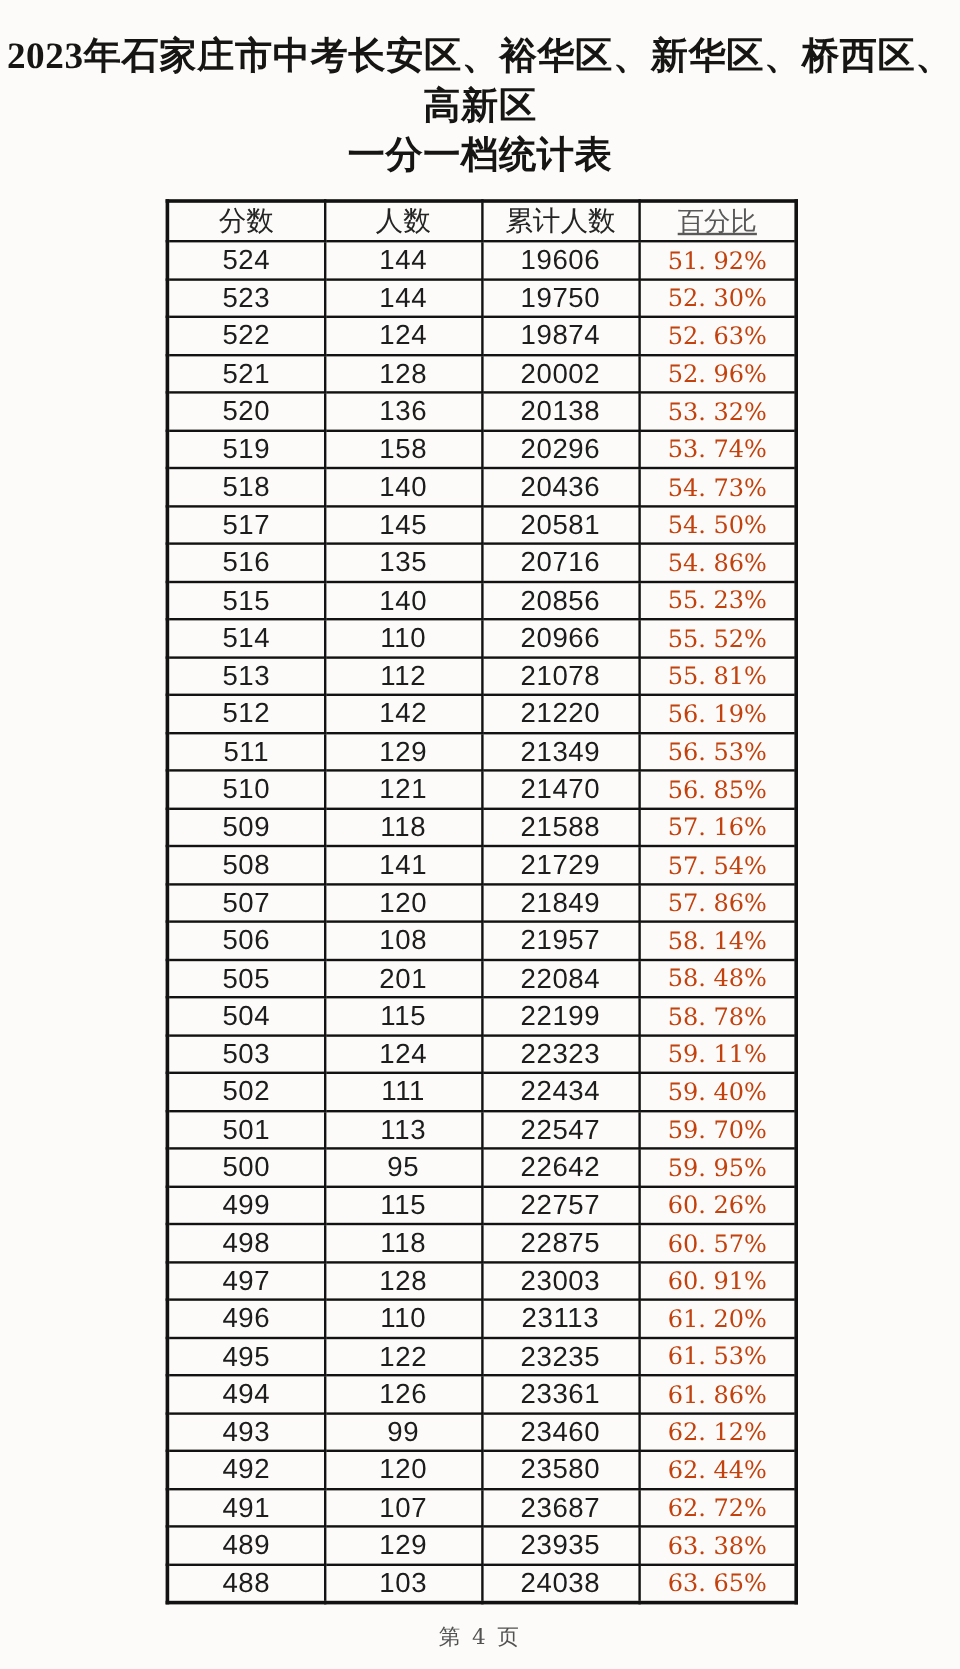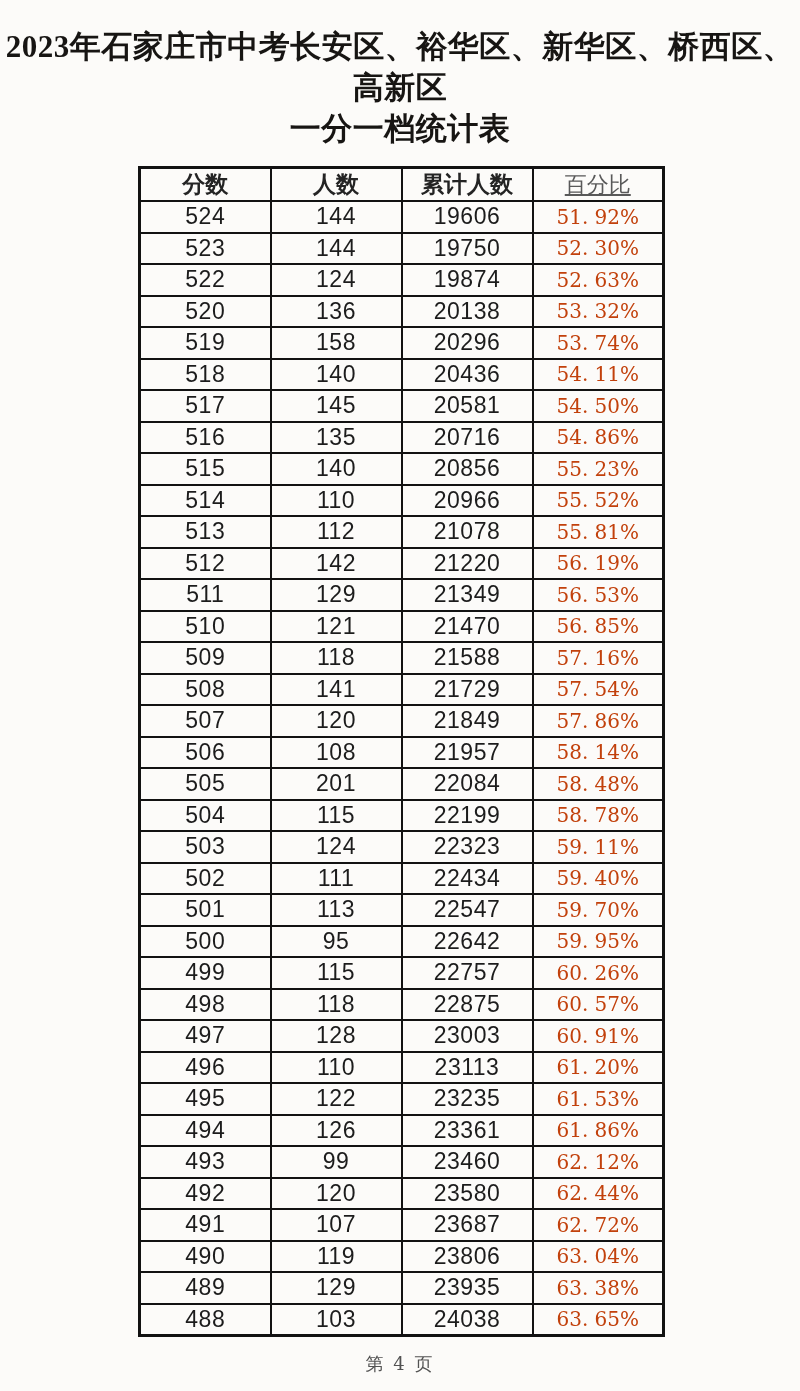--- a/index.html
+++ b/index.html
@@ -41,21 +41,21 @@
     height: 29.5px;
     text-align: center;
     vertical-align: middle;
     padding: 0;
     overflow: hidden;
     white-space: nowrap;
   }
   table.stats th {
     font-family: "Liberation Sans", sans-serif;
     font-size: 23px;
-    font-weight: 700;
+    font-weight: 400;
     color: #242424;
   }
   table.stats th.pct {
     font-family: "DejaVu Serif", serif;
     font-weight: normal;
     color: #595959;
     font-size: 22px;
     text-decoration: underline;
   }
   td.num {
@@ -116,36 +116,42 @@
           <td class="num">19750</td>
           <td class="pct">52. 30%</td>
         </tr>
         <tr>
           <td class="num">522</td>
           <td class="num">124</td>
           <td class="num">19874</td>
           <td class="pct">52. 63%</td>
         </tr>
         <tr>
+          <td class="num">521</td>
+          <td class="num">128</td>
+          <td class="num">20002</td>
+          <td class="pct">52. 96%</td>
+        </tr>
+        <tr>
           <td class="num">520</td>
           <td class="num">136</td>
           <td class="num">20138</td>
           <td class="pct">53. 32%</td>
         </tr>
         <tr>
           <td class="num">519</td>
           <td class="num">158</td>
           <td class="num">20296</td>
           <td class="pct">53. 74%</td>
         </tr>
         <tr>
           <td class="num">518</td>
           <td class="num">140</td>
           <td class="num">20436</td>
-          <td class="pct">54. 11%</td>
+          <td class="pct">54. 73%</td>
         </tr>
         <tr>
           <td class="num">517</td>
           <td class="num">145</td>
           <td class="num">20581</td>
           <td class="pct">54. 50%</td>
         </tr>
         <tr>
           <td class="num">516</td>
           <td class="num">135</td>
@@ -296,26 +302,20 @@
           <td class="num">23580</td>
           <td class="pct">62. 44%</td>
         </tr>
         <tr>
           <td class="num">491</td>
           <td class="num">107</td>
           <td class="num">23687</td>
           <td class="pct">62. 72%</td>
         </tr>
         <tr>
-          <td class="num">490</td>
-          <td class="num">119</td>
-          <td class="num">23806</td>
-          <td class="pct">63. 04%</td>
-        </tr>
-        <tr>
           <td class="num">489</td>
           <td class="num">129</td>
           <td class="num">23935</td>
           <td class="pct">63. 38%</td>
         </tr>
         <tr>
           <td class="num">488</td>
           <td class="num">103</td>
           <td class="num">24038</td>
           <td class="pct">63. 65%</td>

